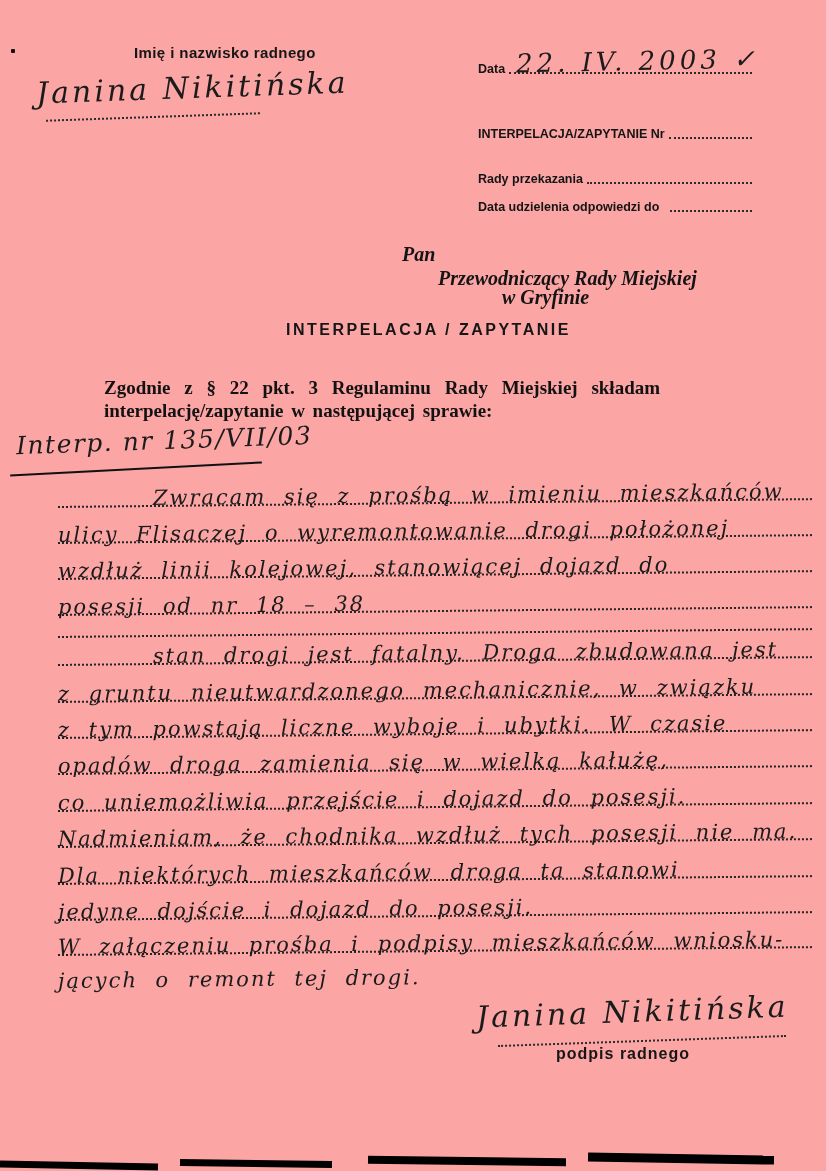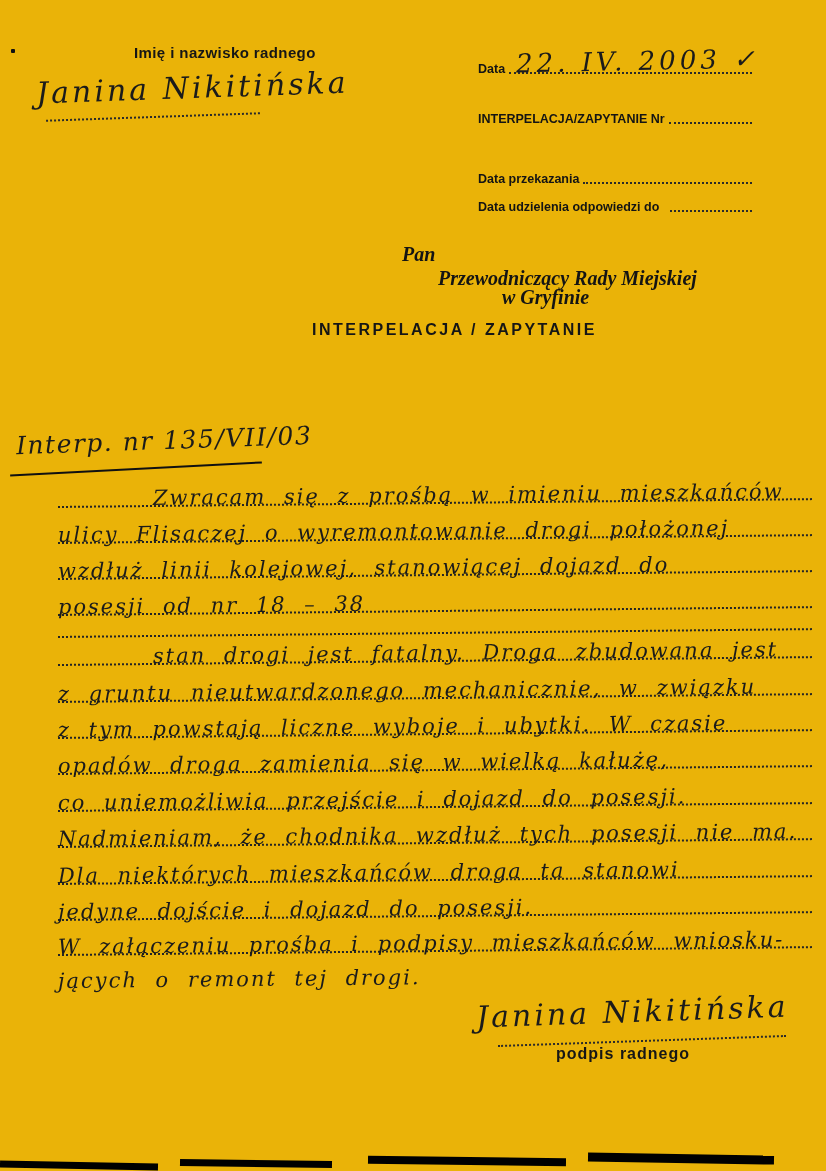--- a/index.html
+++ b/index.html
@@ -1,42 +1,42 @@
 <!DOCTYPE html>
 <html><head>
 <meta charset="utf-8">
 <style>
   html,body { margin:0; padding:0; background:#e8e8e8; }
   .page {
     position:relative; width:826px; height:1171px; margin:0 auto;
-    background:#eab308; overflow:hidden;
+    background:#fca5a5; overflow:hidden;
     font-family:"Liberation Sans", sans-serif; color:#141414;
   }
   .abs { position:absolute; }
   .print { font-weight:700; color:#161616; white-space:nowrap; }
   .hw {
     font-family:"DejaVu Serif", serif; font-style:italic; color:#1b1b1b;
     white-space:nowrap;
   }
   
   .hl-label { left:134px; top:44px; font-size:15px; letter-spacing:0.4px; }
   .hw-name { left:36px; top:70px; font-size:30px; letter-spacing:3px; transform:rotate(-2deg); }
   .name-dots { left:46px; top:116px; width:214px; border-bottom:2px dotted #2a2a2a; transform:rotate(-2deg); }
   
   .hr-row { left:478px; width:274px; height:18px; display:flex; align-items:flex-end; }
   .hr-row .lbl { font-size:12.5px; font-weight:700; white-space:nowrap; padding-right:4px; }
   .hr-row .leader { flex:1; min-width:24px; border-bottom:2px dotted #2a2a2a; margin-bottom:2px; }
-  .r1 { top:58px; } .r2 { top:108px; } .r3 { top:140px; } .r4 { top:168px; } .r5 { top:196px;gap:7px; }
+  .r1 { top:58px; } .r2 { top:123px; } .r3 { top:140px; } .r4 { top:168px; } .r5 { top:196px;gap:7px; }
   .hw-date { left:516px; top:46px; font-size:26px; letter-spacing:4px; transform:rotate(-1.2deg); }
   
   .serif-bi { font-family:"Liberation Serif", serif; font-weight:700; font-style:italic; font-size:20px; white-space:nowrap; }
   .pan-1 { left:402px; top:243px; }
   .pan-2 { left:438px; top:267px; }
   .pan-3 { left:502px; top:286px; }
-  .form-title { left:286px; top:321px; font-size:16px; letter-spacing:2.5px;margin-left:26px; }
+  .form-title { left:286px; top:321px; font-size:16px; letter-spacing:2.5px; }
   
   .intro { left:104px; top:376px; width:620px; font-family:"Liberation Serif", serif; font-weight:700; font-size:19px; line-height:23px; color:#121212; }
   .intro .l1 { word-spacing:9px; white-space:nowrap; }
   .intro .l2 { word-spacing:3px; white-space:nowrap; }
   
   .hw-case { left:16px; top:426px; font-size:25px; letter-spacing:1.5px; transform:rotate(-2deg); }
   .case-underline { left:10px; top:468px; width:252px; border-bottom:2.5px solid #111; transform:rotate(-3deg); }
   
   .bline {
     position:absolute; left:58px; width:754px; height:34px;
@@ -80,35 +80,39 @@
   </div>
   <div class="abs hw hw-date">22. IV. 2003 ✓</div>
 
   <div class="abs hr-row r2">
     <span class="lbl">INTERPELACJA/ZAPYTANIE Nr</span>
     <span class="leader"></span>
   </div>
 
 
   <div class="abs hr-row r4">
-    <span class="lbl">Data przekazania</span>
+    <span class="lbl">Rady przekazania</span>
     <span class="leader"></span>
   </div>
 
   <div class="abs hr-row r5">
     <span class="lbl">Data udzielenia odpowiedzi do</span>
     <span class="leader"></span>
   </div>
 
   <div class="abs serif-bi pan-1">Pan</div>
   <div class="abs serif-bi pan-2">Przewodniczący Rady Miejskiej</div>
   <div class="abs serif-bi pan-3">w Gryfinie</div>
 
   <div class="abs print form-title">INTERPELACJA / ZAPYTANIE</div>
 
+  <div class="abs intro">
+    <div class="l1">Zgodnie z § 22 pkt. 3 Regulaminu Rady Miejskiej składam</div>
+    <div class="l2">interpelację/zapytanie w następującej sprawie:</div>
+  </div>
 
   <div class="abs hw hw-case">Interp. nr 135/VII/03</div>
   <div class="abs case-underline"></div>
 
   <div class="bline bl-0 ind">
       <span class="hw">Zwracam się z prośbą w imieniu mieszkańców</span>
     </div>
   <div class="bline bl-1">
       <span class="hw">ulicy Flisaczej o wyremontowanie drogi położonej</span>
     </div>

